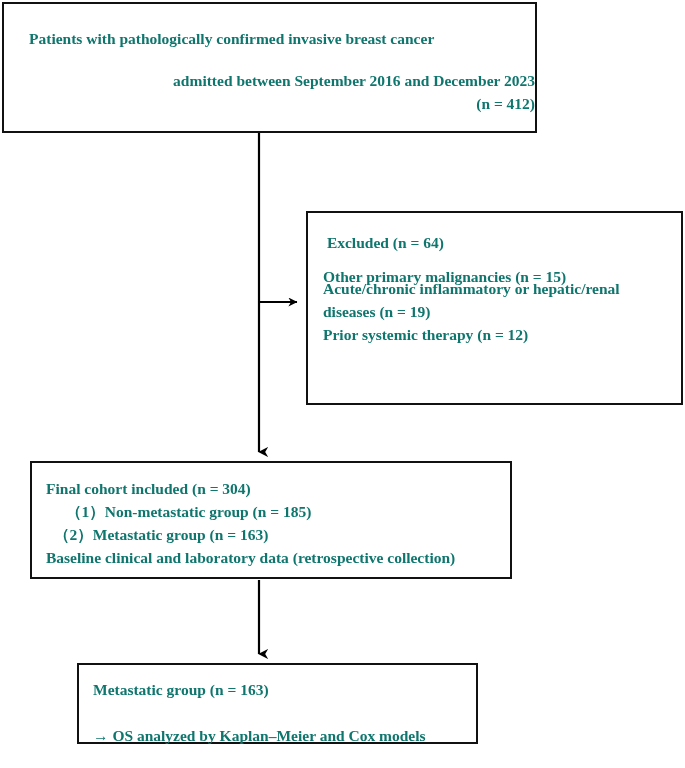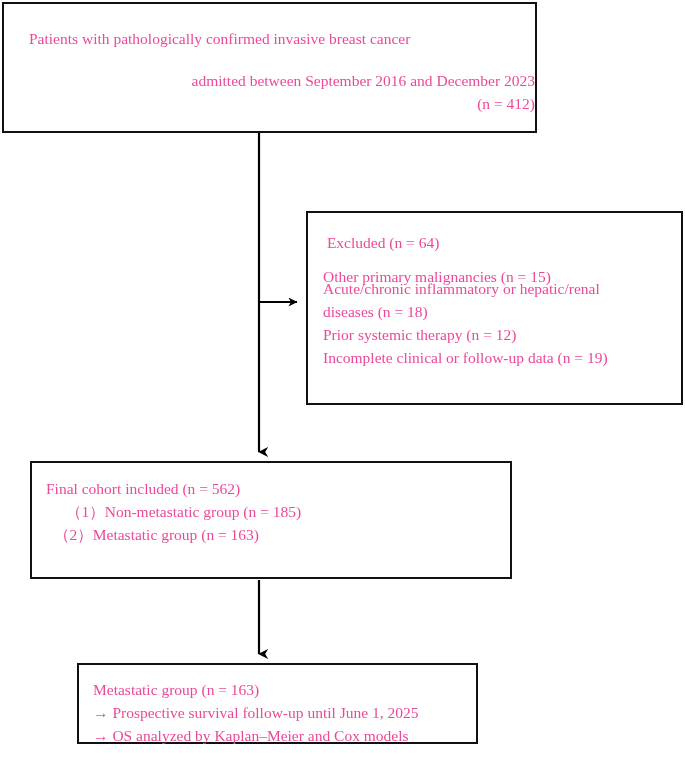--- a/index.html
+++ b/index.html
@@ -20,21 +20,22 @@
     position: absolute;
     box-sizing: border-box;
     border: 2px solid #111111;
     background: #ffffff;
   }
   .line {
     position: absolute;
     font-size: 15.5px;
     line-height: 1;
     white-space: pre;
-    color: #ec4899;
+    color: #0f766e;
+    font-weight: bold;
   }
   .ctr {
     text-align: right;
     left: 0;
     right: 0;
   }
   svg.connectors {
     position: absolute;
     left: 0;
     top: 0;
@@ -68,30 +69,29 @@
   <div class="box" style="left:2px; top:2px; width:535px; height:131px;">
     <div class="line" style="left:25px; top:27px;">Patients with pathologically confirmed invasive breast cancer</div>
     <div class="line ctr" style="top:69px;">admitted between September 2016 and December 2023</div>
     <div class="line ctr" style="top:92px;">(n = 412)</div>
   </div>
 
   <div class="box" style="left:306px; top:211px; width:377px; height:194px;">
     <div class="line" style="left:15px; top:22px;"> Excluded (n = 64)</div>
     <div class="line" style="left:15px; top:56px;">Other primary malignancies (n = 15)</div>
     <div class="line" style="left:15px; top:68px;">Acute/chronic inflammatory or hepatic/renal</div>
-    <div class="line" style="left:15px; top:91px;">diseases (n = 18)</div>
+    <div class="line" style="left:15px; top:91px;">diseases (n = 19)</div>
     <div class="line" style="left:15px; top:114px;text-align:center;">Prior systemic therapy (n = 12)</div>
-    <div class="line" style="left:15px; top:137px;">Incomplete clinical or follow-up data (n = 19)</div>
   </div>
 
   <div class="box" style="left:30px; top:461px; width:482px; height:118px;">
-    <div class="line" style="left:14px; top:18px;">Final cohort included (n = 562)</div>
+    <div class="line" style="left:14px; top:18px;">Final cohort included (n = 304)</div>
     <div class="line" style="left:34px; top:41px;">（1）Non-metastatic group (n = 185)</div>
     <div class="line" style="left:22px; top:64px;text-align:center;">（2）Metastatic group (n = 163)</div>
+    <div class="line" style="left:14px; top:87px;">Baseline clinical and laboratory data (retrospective collection)</div>
   </div>
 
   <div class="box" style="left:77px; top:663px; width:401px; height:81px;">
     <div class="line" style="left:14px; top:17px;">Metastatic group (n = 163)</div>
-    <div class="line" style="left:14px; top:40px;">→ Prospective survival follow-up until June 1, 2025</div>
     <div class="line" style="left:14px; top:63px;">→ OS analyzed by Kaplan–Meier and Cox models</div>
   </div>
 
 </div>
 
 </body></html>

